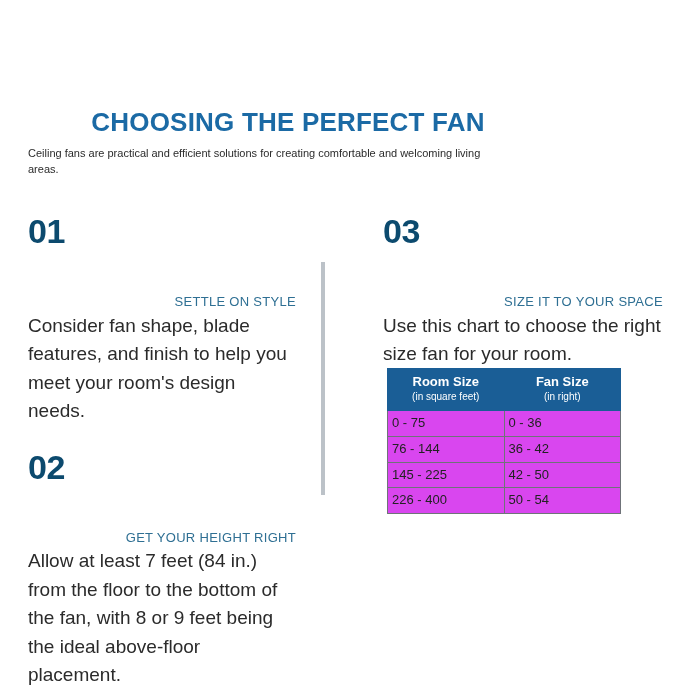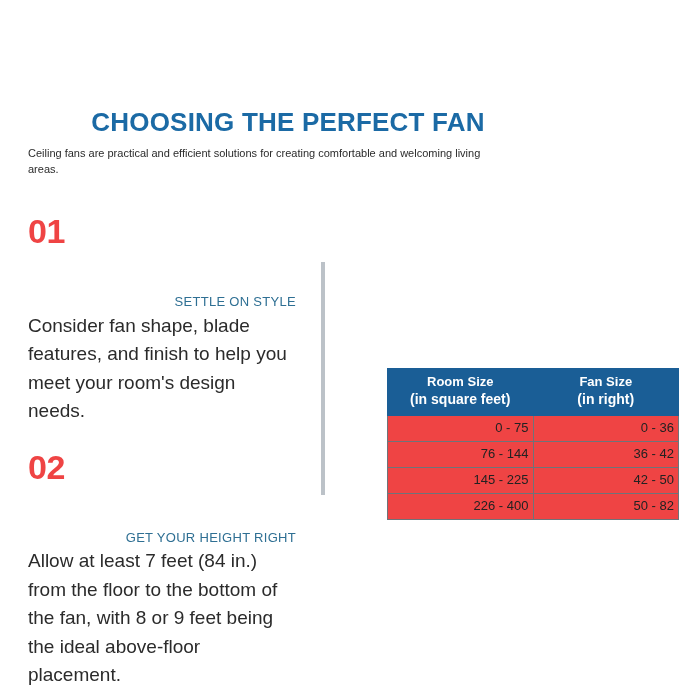--- a/index.html
+++ b/index.html
@@ -65,21 +65,21 @@
     top: 262px;
     width: 4px;
     height: 233px;
     background: #bcc2c8;
   }
 
   
   .step-num {
     font-size: 34px;
     font-weight: bold;
-    color: #ef4444;
+    color: #0c4a6e;
     line-height: 1;
     letter-spacing: -0.5px;
     margin: 0;
   }
   .step-head {
     font-size: 13px;
     color: #2e6f93;
     letter-spacing: 0.3px;
     margin: 0 0 2px 0;
     line-height: 1.2;
@@ -95,55 +95,55 @@
   .step-block-01 .step-text { margin-top: 46px; }
   .step-block-02 { margin-top: 24px; }
   .step-block-02 .step-text { margin-top: 46px; }
   .step-block-03 .step-text { margin-top: 46px; }
 
   
   .size-table {
     position: absolute;
     left: 387px;
     top: 368px;
-    width: 292px;
+    width: 234px;
     border-collapse: collapse;
     table-layout: fixed;
     padding-left: 34px;
   }
   .size-table th {
     background: #1a5e96;
     color: #ffffff;
     padding: 6px 4px 7px 4px;
     text-align: center;
     border: 1px solid #1a5e96;
     vertical-align: middle;
   }
   .size-table th .th-main {
     display: block;
     font-size: 13px;
     font-weight: bold;
     line-height: 1.15;
   }
   .size-table th .th-sub {
     display: block;
-    font-size: 14px;
-    font-weight: bold;
+    font-size: 10px;
+    font-weight: normal;
     line-height: 1.3;
   }
   .size-table th.th-divider {
     border-left: 1px solid #13456e;
   }
   .size-table td {
     font-size: 13px;
     color: #222222;
-    text-align: right;
+    text-align: left;
     padding: 3px 4px;
     border: 1px solid #6f7379;
-    background: #ef4444;
+    background: #d946ef;
     line-height: 1.45;
   }
 </style>
 </head>
 <body>
 
 <div class="page">
 
   <div class="header">
     <h1 class="title">CHOOSING THE PERFECT FAN</h1>
@@ -165,20 +165,29 @@
     <div class="step-block-02">
       <div class="step-num">02</div>
       <div class="step-text">
         <div class="step-head">GET YOUR HEIGHT RIGHT</div>
         <p class="step-body">Allow at least 7 feet (84 in.) from the floor to the bottom of the fan, with 8 or 9 feet being the ideal above-floor placement.</p>
       </div>
     </div>
 
   </div>
 
+  <div class="col-right">
+    <div class="step-block-03">
+      <div class="step-num">03</div>
+      <div class="step-text">
+        <div class="step-head">SIZE IT TO YOUR SPACE</div>
+        <p class="step-body">Use this chart to choose the right size fan for your room.</p>
+      </div>
+    </div>
+  </div>
 
   <table class="size-table">
     <thead>
       <tr>
         <th>
           <span class="th-main">Room Size</span>
           <span class="th-sub">(in square feet)</span>
         </th>
         <th class="th-divider">
           <span class="th-main">Fan Size</span>
@@ -194,18 +203,18 @@
       <tr>
         <td>76 - 144</td>
         <td>36 - 42</td>
       </tr>
       <tr>
         <td>145 - 225</td>
         <td>42 - 50</td>
       </tr>
       <tr>
         <td>226 - 400</td>
-        <td>50 - 82</td>
+        <td>50 - 54</td>
       </tr>
     </tbody>
   </table>
 
 </div>
 
 </body></html>

